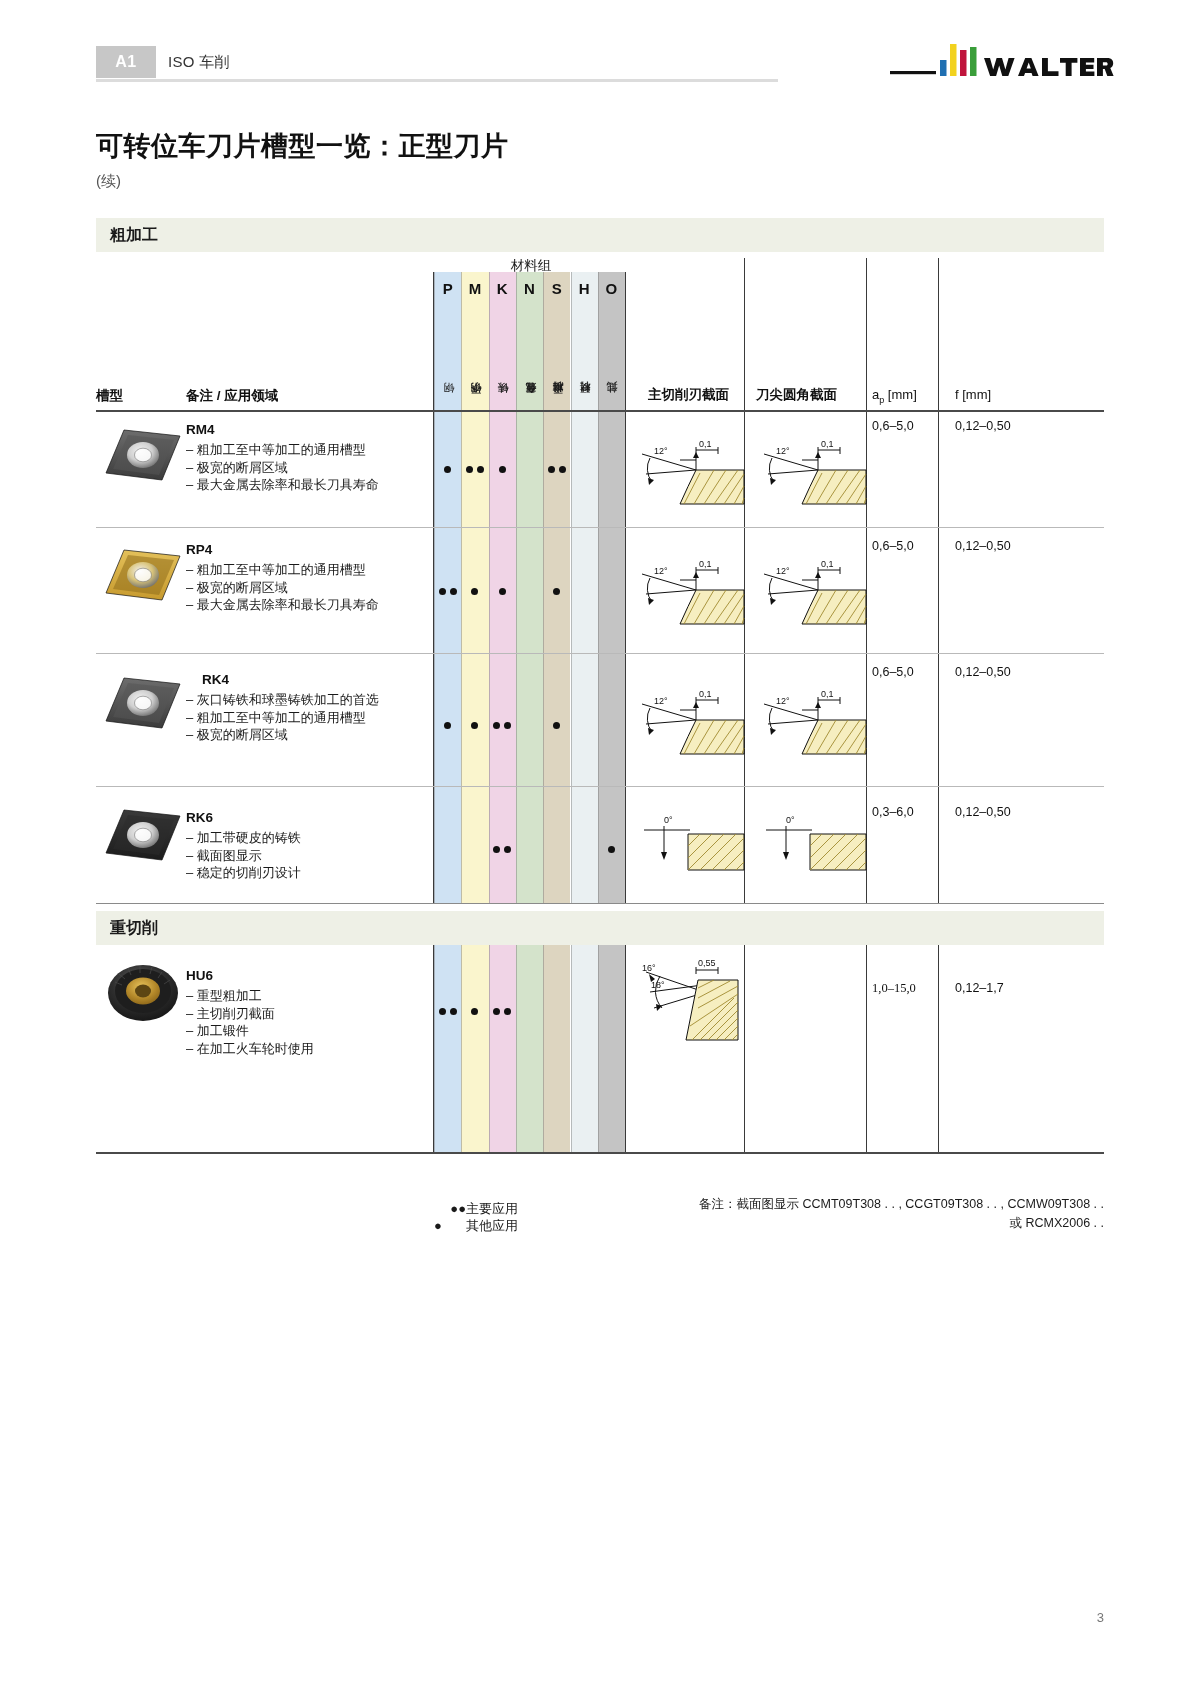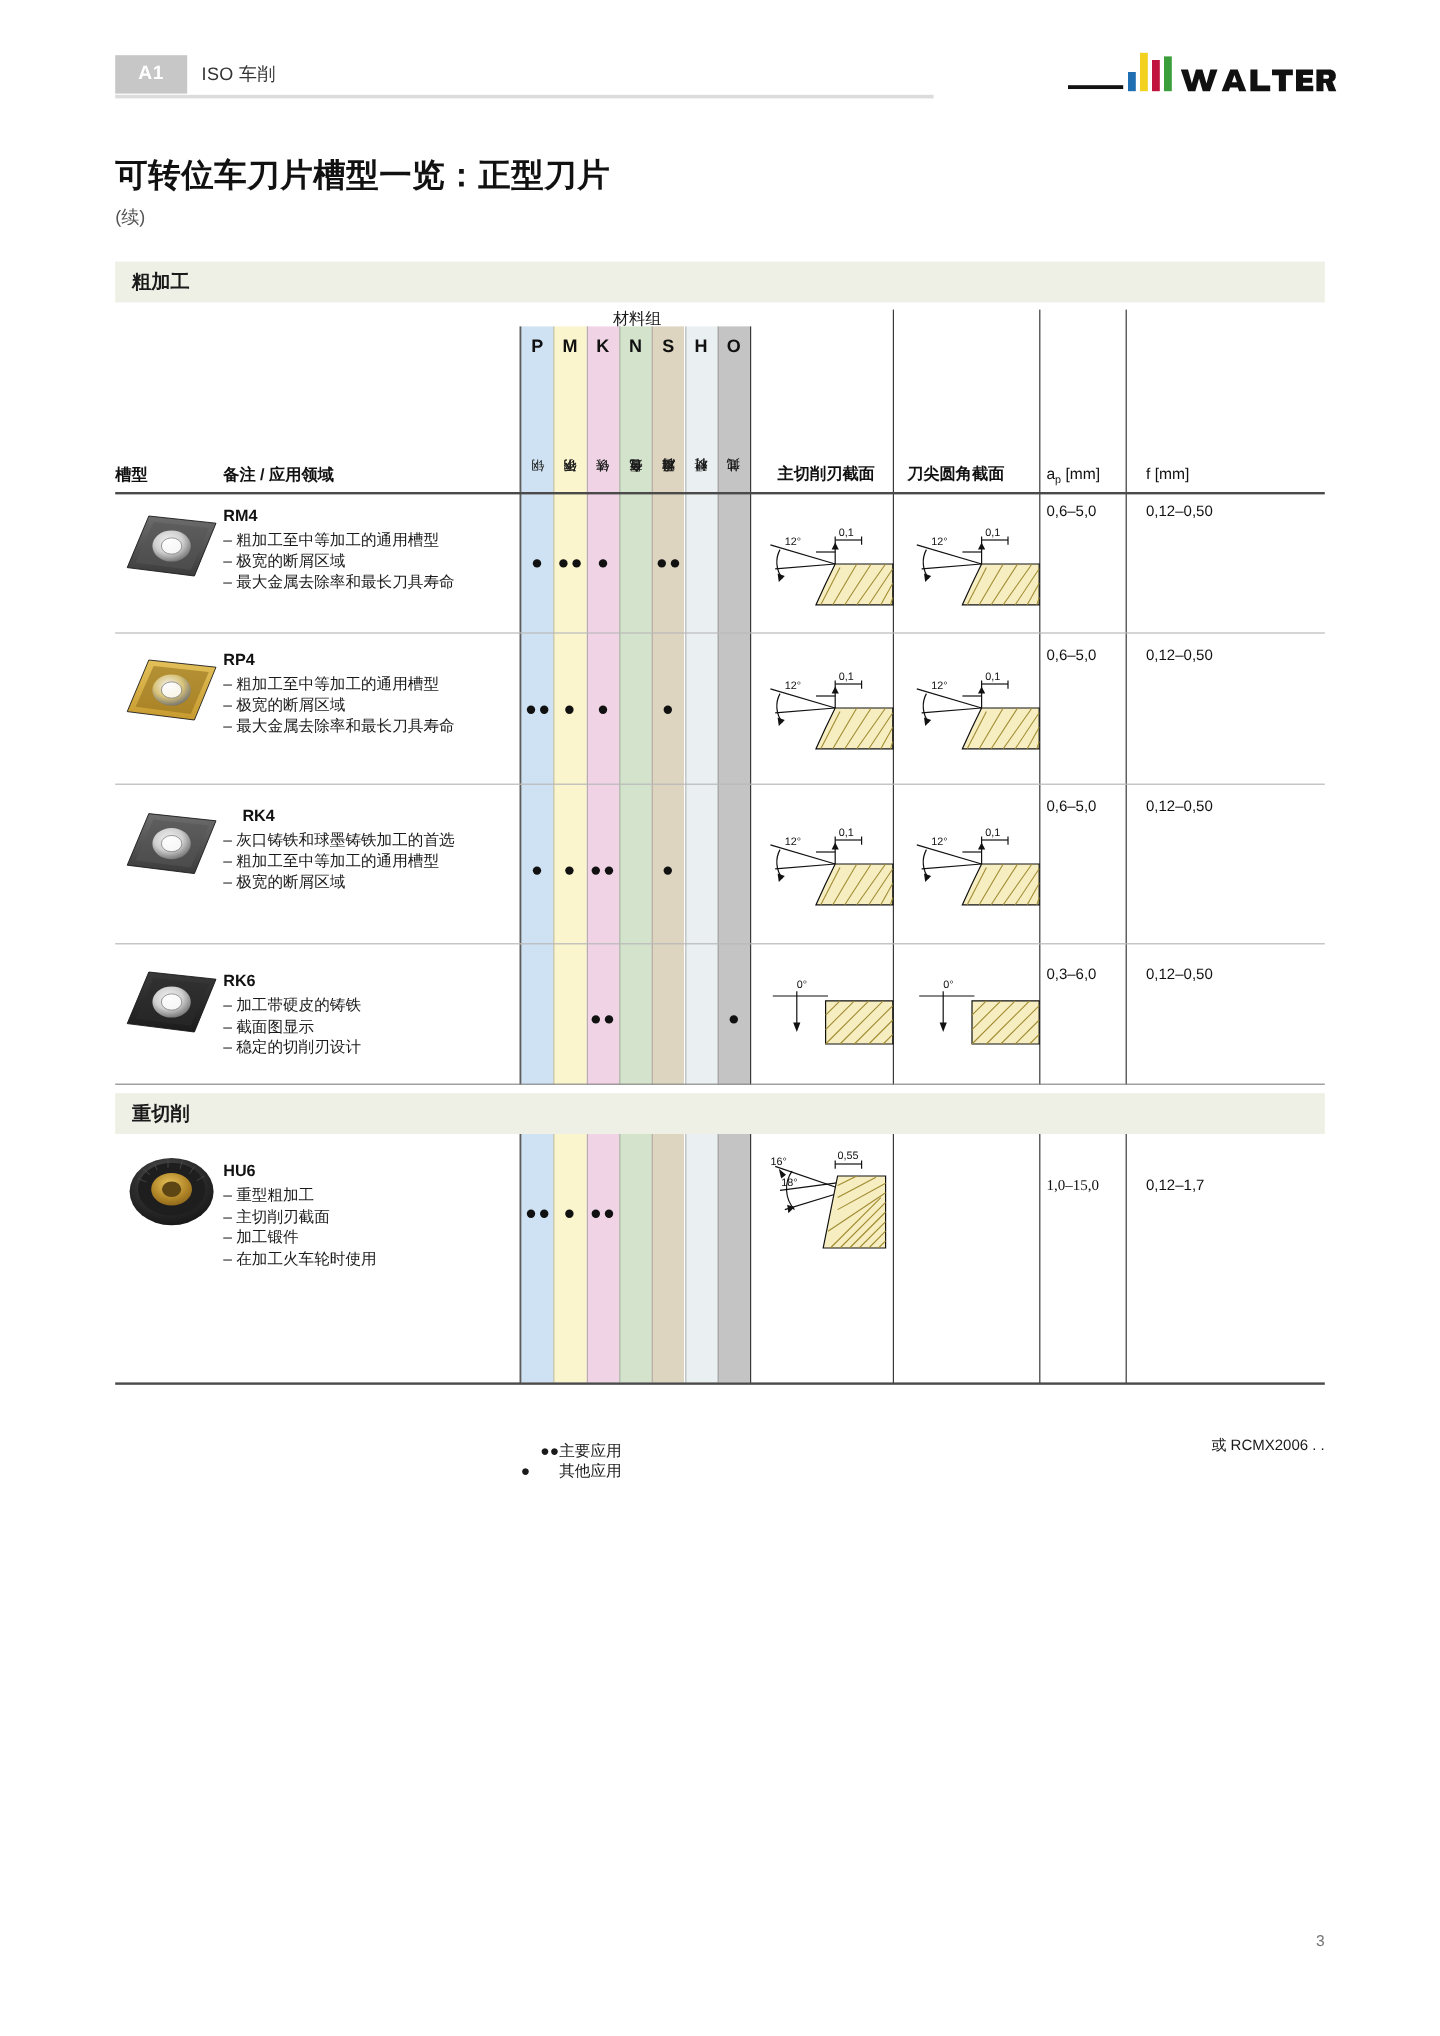--- a/index.html
+++ b/index.html
@@ -627,17 +627,18 @@
     </div>
 
   <div class="legend" style="left:424px; top:1200px;text-align:right;">
     <span style="display:inline-block;width:42px;">●●</span><span>主要应用</span>
   </div>
   <div class="legend" style="left:424px; top:1217px;">
     <span style="display:inline-block;width:42px;text-indent:10px;">●</span><span>其他应用</span>
   </div>
 
   <div class="note" style="left:660px; top:1195px; width:444px; text-align:right;">
+    <div>备注：截面图显示 CCMT09T308 . . , CCGT09T308 . . , CCMW09T308 . .</div>
     <div>或 RCMX2006 . .</div>
   </div>
 
   <div class="pagenum">3</div>
 </div>
 
 </body></html>

